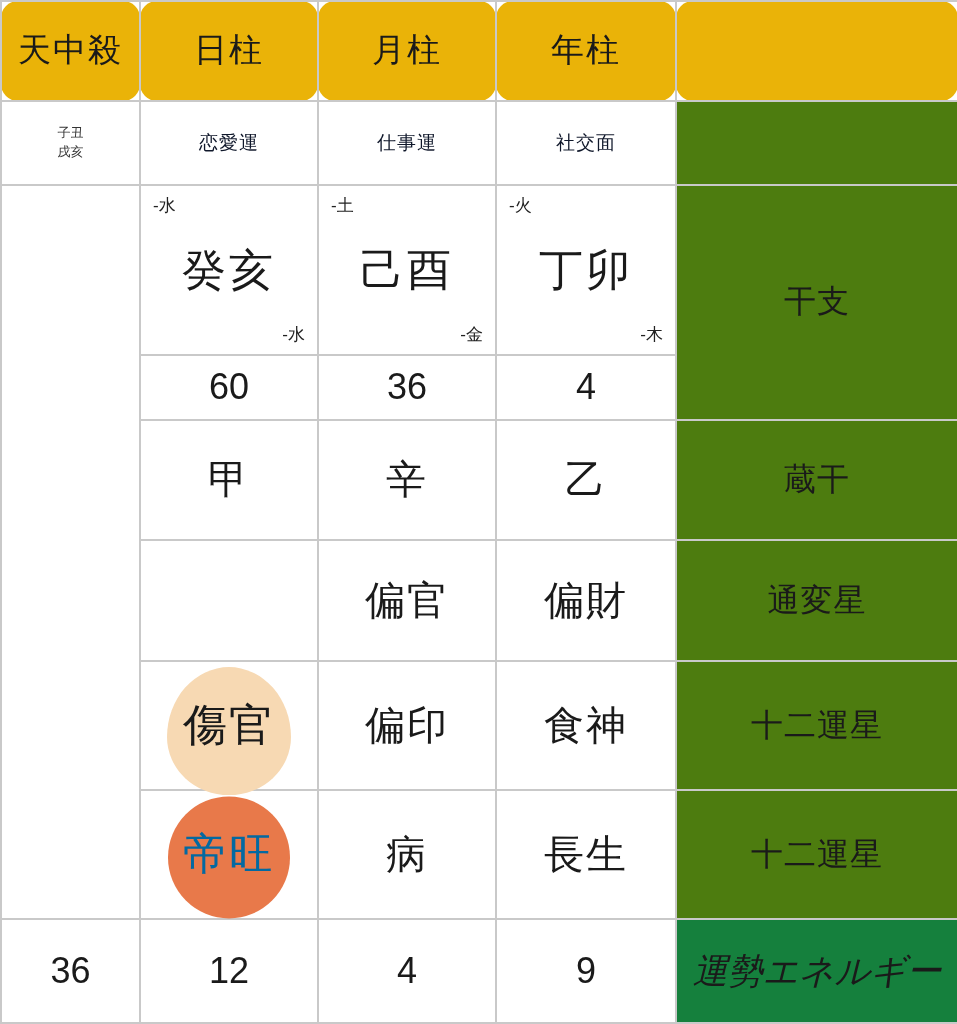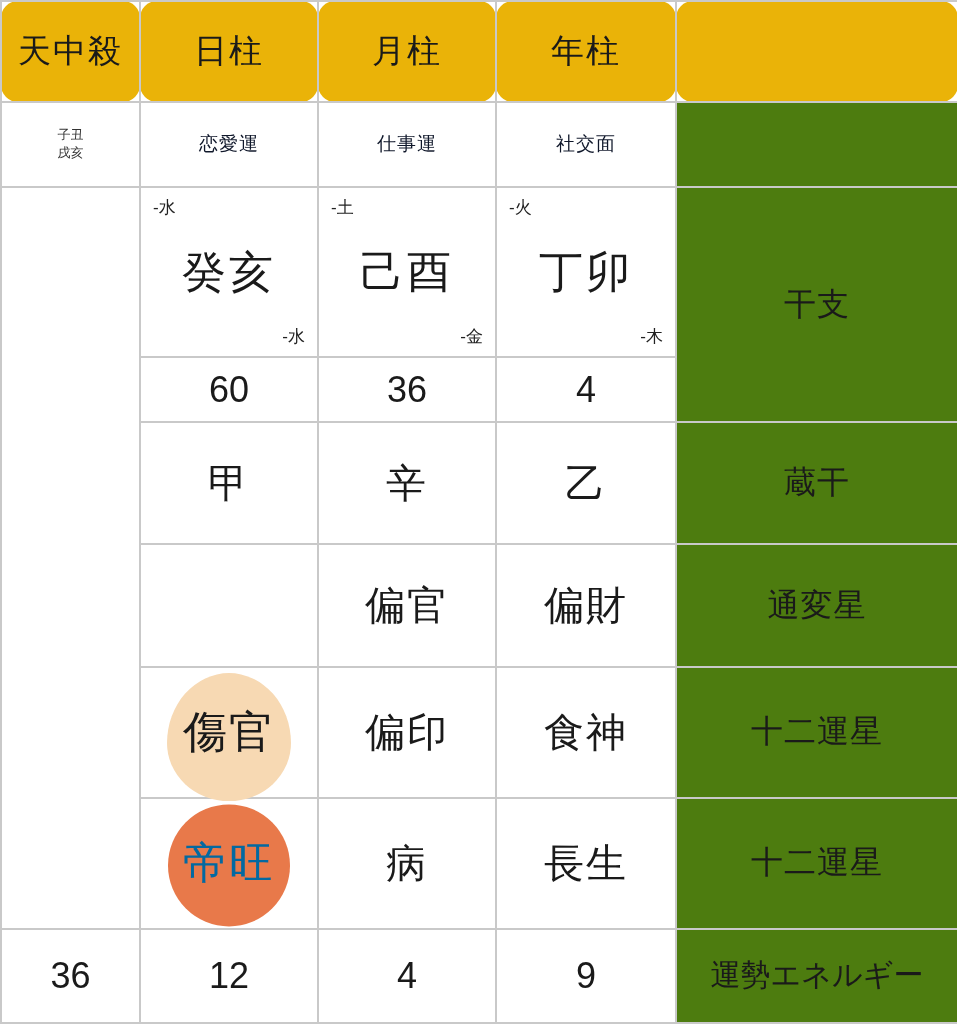--- a/index.html
+++ b/index.html
@@ -88,23 +88,24 @@
     height: 63px;
   }
   .big {
     font-size: 40px;
     letter-spacing: 2px;
   }
   .energy-cell {
     font-size: 36px;
   }
   .energy-label {
-    background: #4d7c0f;
-    font-size: 30px;
+    background: #15803d;
+    font-size: 35px;
     letter-spacing: 0px;
+    font-style: italic;
   }
   .blank-tall {
     background: #ffffff;
   }
   
   .hl-wrap {
     position: relative;
     width: 100%;
     height: 100%;
     display: flex;

